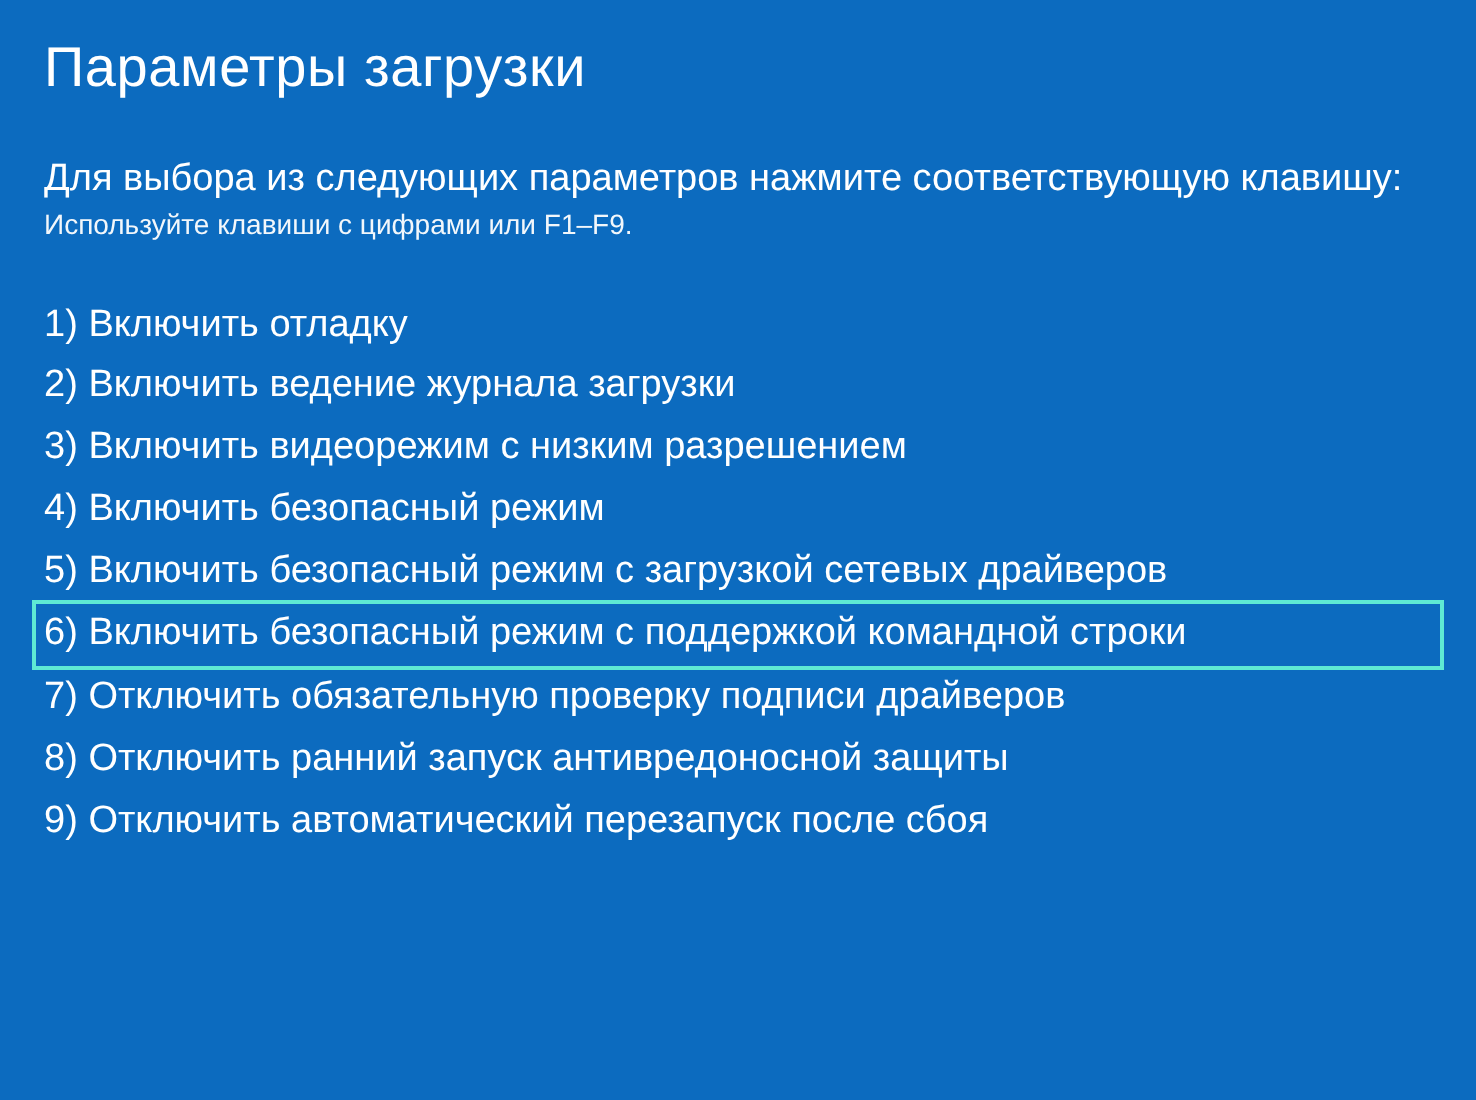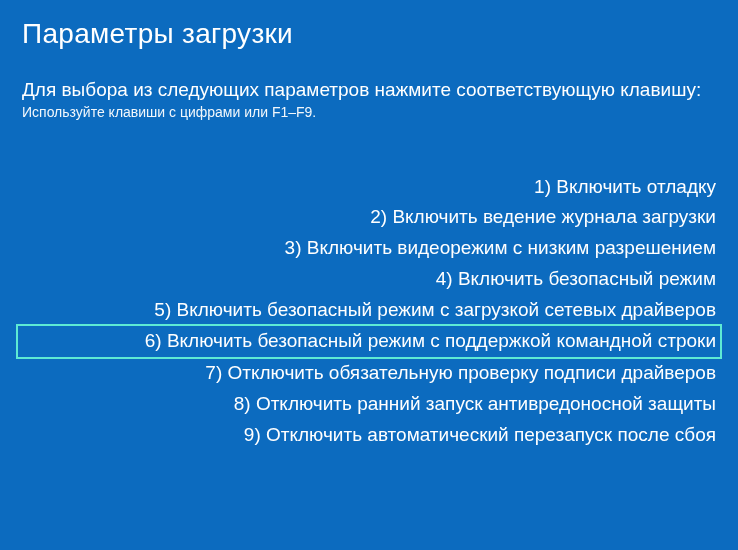--- a/index.html
+++ b/index.html
@@ -24,27 +24,26 @@
       letter-spacing: 0.3px;
     }
     .subtitle {
       font-size: 19px;
       font-weight: 300;
       line-height: 1.45;
     }
     .hint {
       font-size: 14px;
       font-weight: 300;
-      margin-bottom: 52px;
+      margin-bottom: 28px;
       opacity: 0.95;
     }
     .options {
       display: flex;
       flex-direction: column;
-      text-align: right;
     }
     .option-row {
       font-size: 19px;
       font-weight: 300;
       line-height: 1.62;
       padding: 0;
     }
     .highlighted {
       border: 2px solid #5eead4;
       margin-left: -6px;

